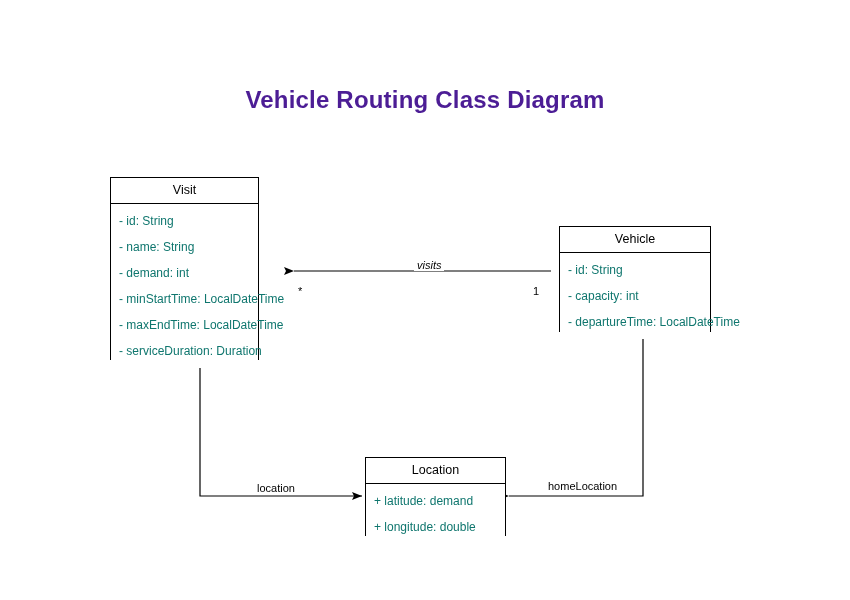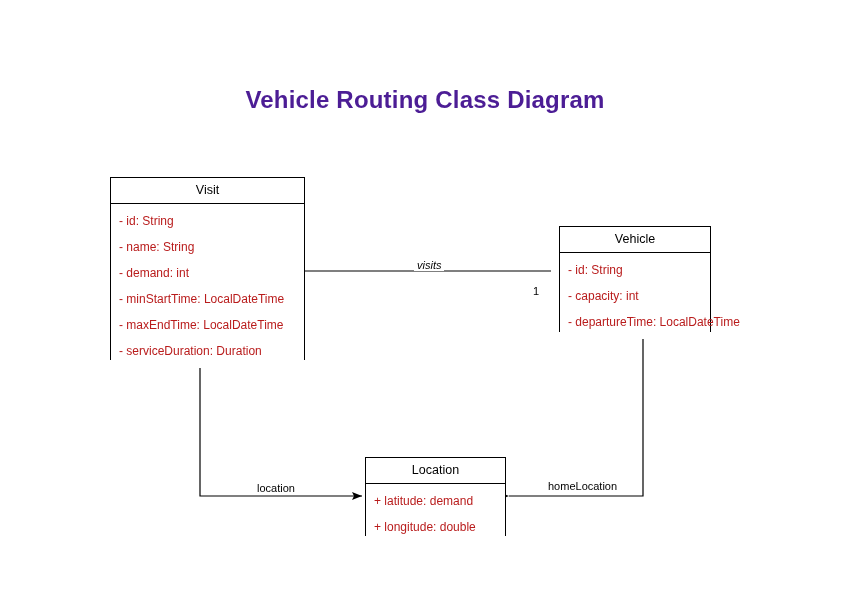--- a/index.html
+++ b/index.html
@@ -50,28 +50,28 @@
   }
   .uml-attrs {
     box-sizing: border-box;
     padding: 4px 0 4px 0;
     background: #ffffff;
   }
   .uml-attr {
     font-size: 12px;
     line-height: 16px;
     padding: 5px 0 5px 8px;
-    color: #b91c1c;
+    color: #0f766e;
     white-space: nowrap;
   }
   
   #class-visit {
     left: 110px;
     top: 177px;
-    width: 195px;
+    width: 149px;
     height: 183px;
   }
   #class-vehicle {
     left: 551px;
     top: 226px;
     width: 152px;
     height: 106px;
     margin-left: 8px;
   }
   #class-location {

